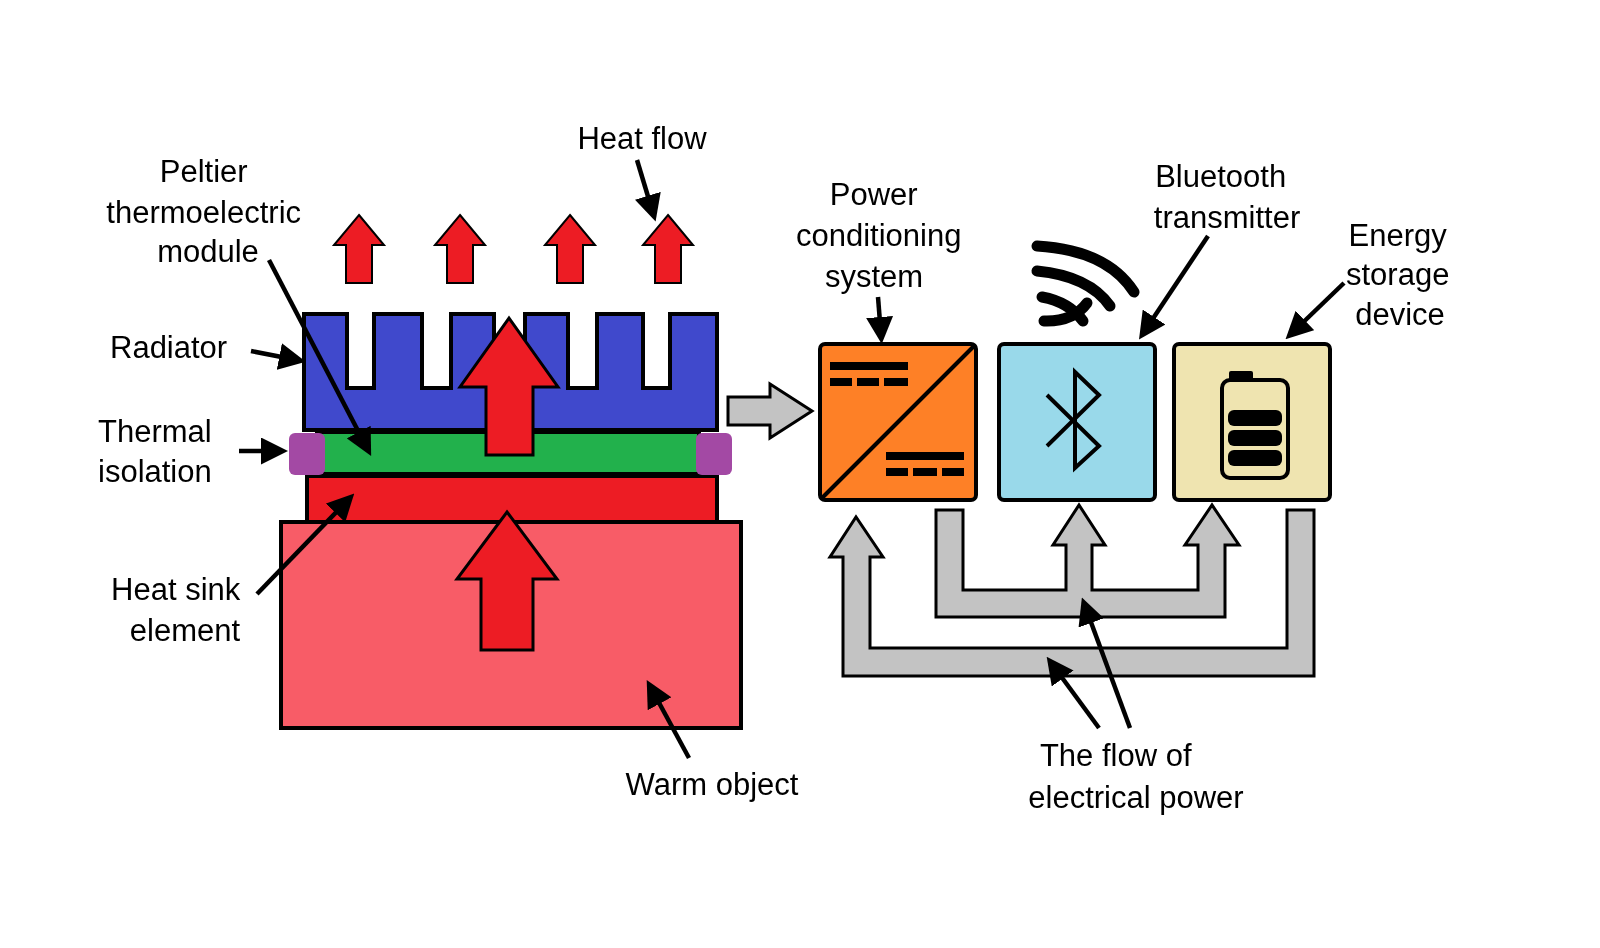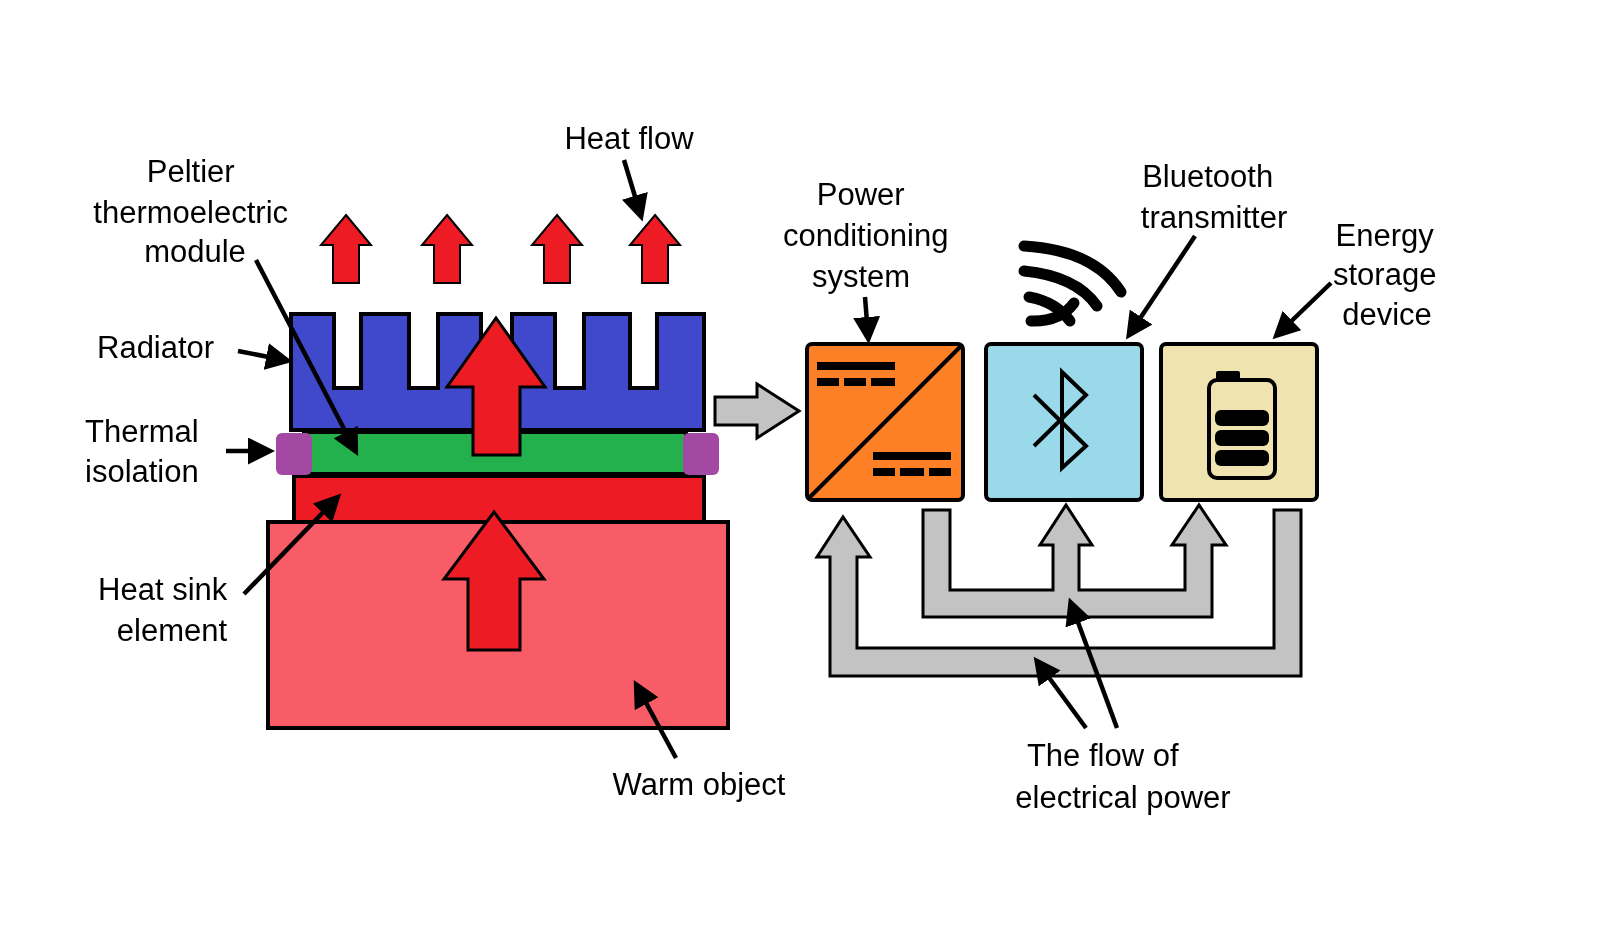--- a/index.html
+++ b/index.html
@@ -1,17 +1,17 @@
 <!DOCTYPE html>
 <html><head>
   <meta charset="utf-8">
   <style>
     html, body { margin: 0; padding: 0; background: #ffffff; }
     body { width: 1600px; height: 948px; overflow: hidden; }
-    #stage { position: absolute; left: 4px; top: 0; width: 1392px; height: 948px; border-radius: 32px; }
+    #stage { position: absolute; left: 17px; top: 0; width: 1392px; height: 948px; border-radius: 32px; }
     svg text { font-family: "Liberation Sans", sans-serif; font-size: 31px; fill: #000; }
     .outline { stroke: #000; stroke-width: 4; stroke-linejoin: miter; }
     .thin { stroke: #000; stroke-width: 3; stroke-linejoin: miter; }
     .leader { stroke: #000; stroke-width: 4.5; fill: none; stroke-linecap: butt; }
   </style>
 </head>
 <body>
 
 <div id="stage">
 <svg width="1600" height="948" viewBox="0 0 1600 948" xmlns="http://www.w3.org/2000/svg">

